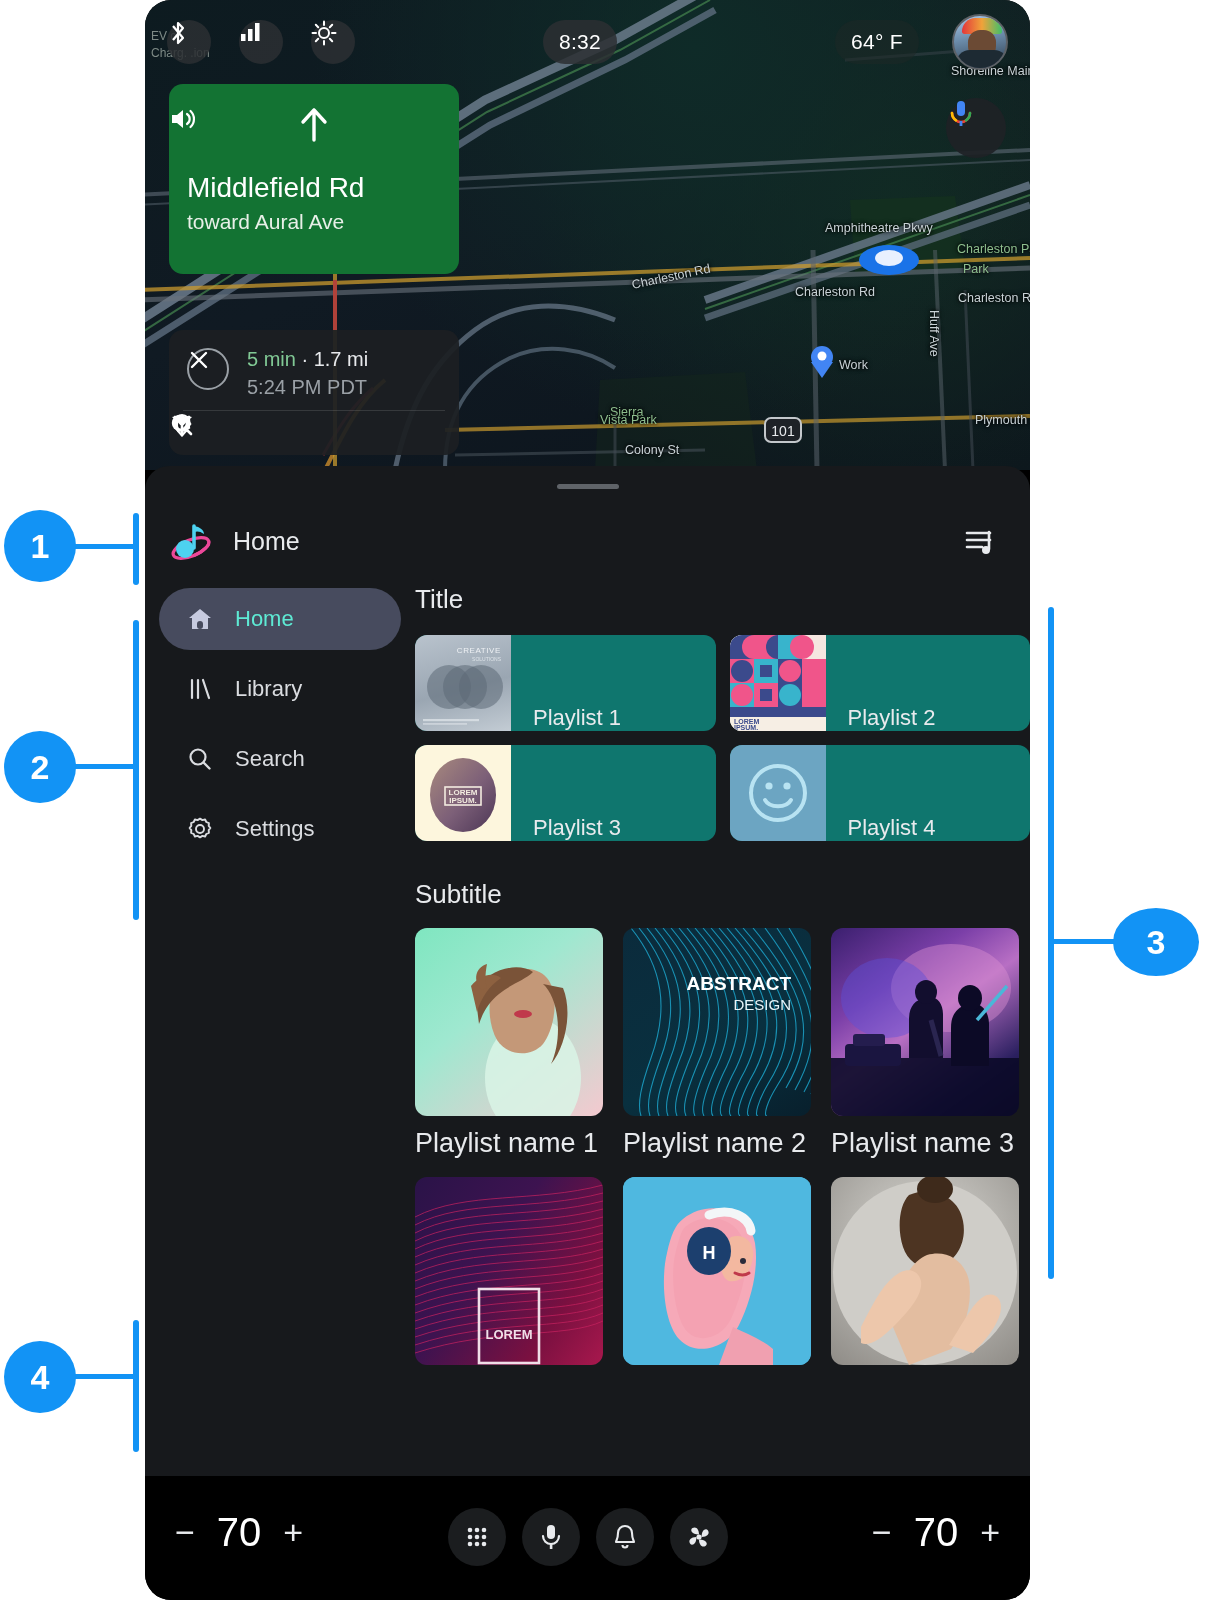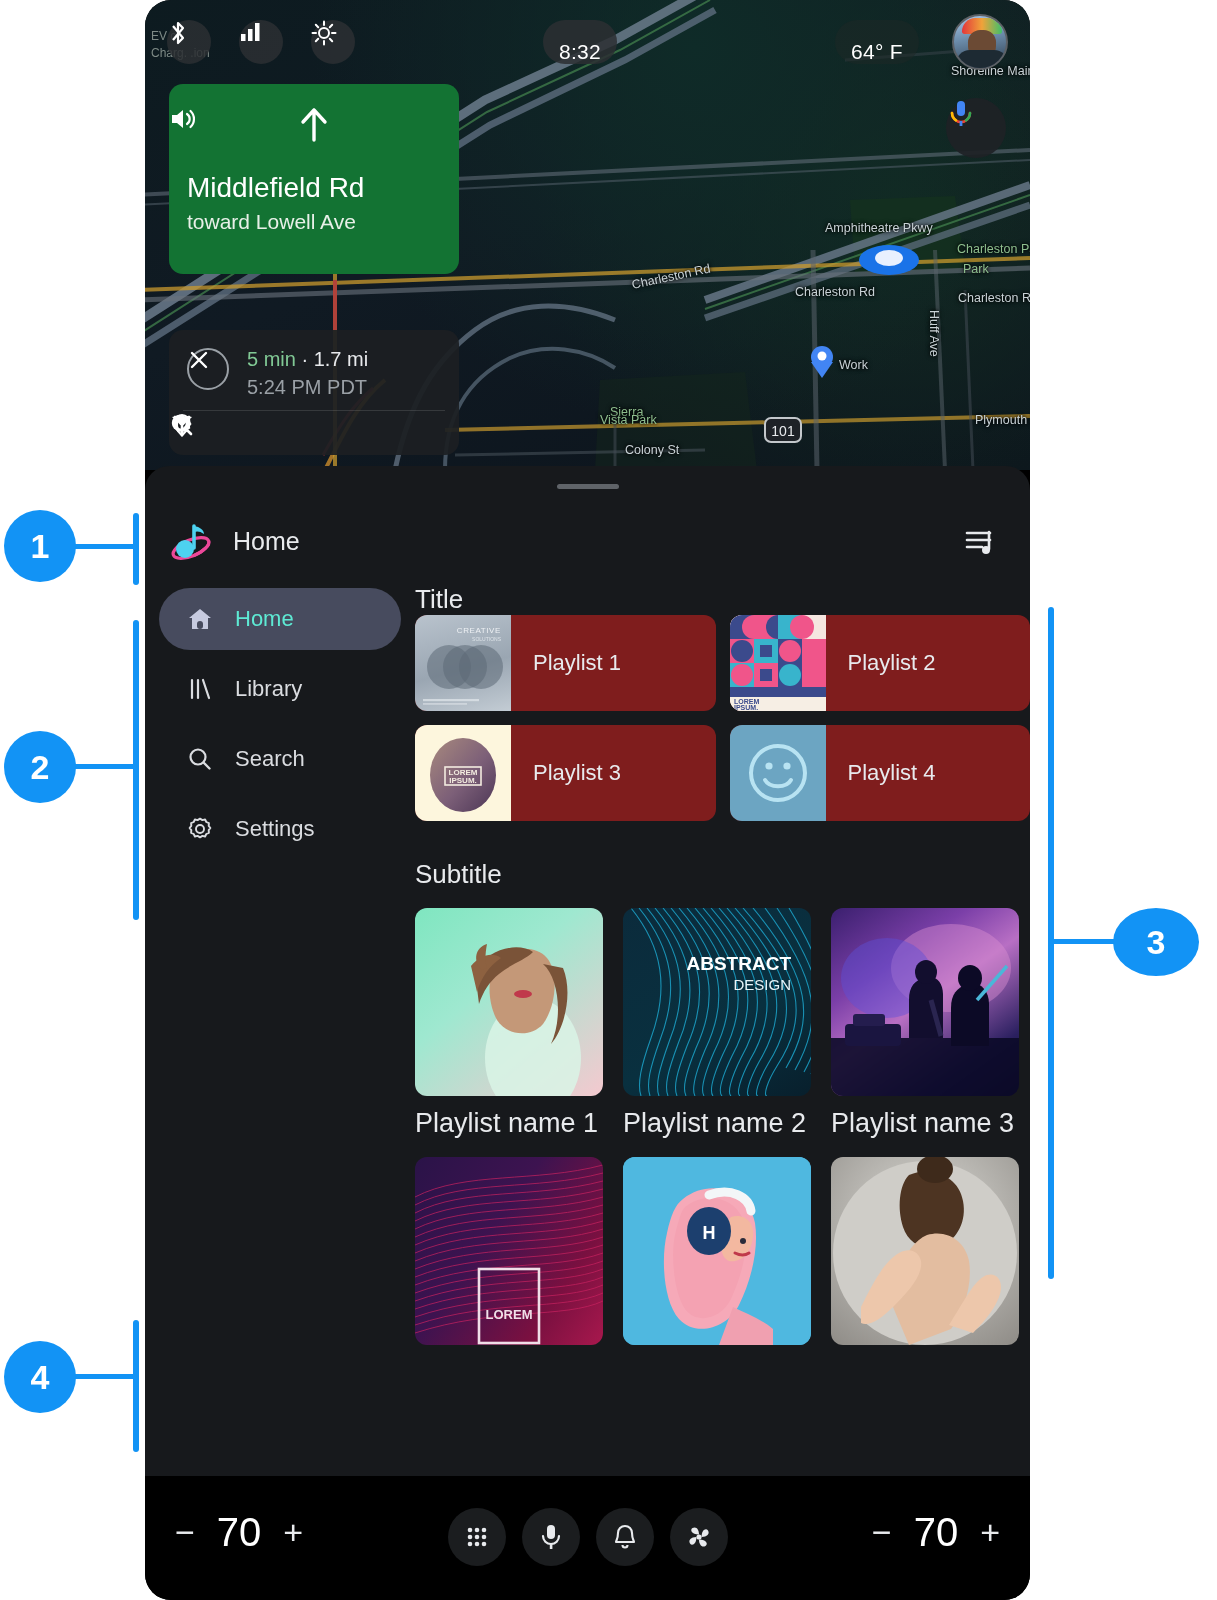--- a/index.html
+++ b/index.html
@@ -37,21 +37,21 @@
   }
   .maplabel.park { color: #8fbf8f; }
   .maplabel.rot { transform: rotate(-12deg); transform-origin: left center; }
   .maplabel.vert { transform: rotate(90deg); transform-origin: left top; }
 
   
   .statusbar { position: absolute; left: 0; top: 0; width: 885px; height: 86px; }
   .chip {
     position: absolute; top: 20px; height: 44px; width: 44px;
     border-radius: 22px; background: rgba(43,47,51,0.85);
-    display: flex; align-items: flex-end; justify-content: center;
+    display: flex; align-items: center; justify-content: center;
   }
   .chip.wide { width: auto; padding: 0 16px; border-radius: 22px; }
   .chip-text { color: #fff; font-size: 21px; letter-spacing: .3px; }
   .avatar {
     position: absolute; right: 22px; top: 14px; width: 56px; height: 56px;
     border-radius: 50%; overflow: hidden; border: 2px solid #5d6166;
     background: linear-gradient(170deg,#a8c7e8 0%,#6e8fae 40%,#2b3a4a 100%);
   }
   .avatar .hair { position:absolute; left:8px; top:2px; width:40px; height:16px;
     background: linear-gradient(90deg,#e2373b 0%, #f0a33a 50%, #3fbf6a 100%); border-radius: 20px 20px 4px 4px;}
@@ -115,26 +115,26 @@
     position: relative; display: flex; align-items: center; height: 62px;
     border-radius: 31px; padding-left: 26px; margin-bottom: 8px;
   }
   .nav-item.active { background: #474b5e; }
   .nav-icon { width: 30px; height: 30px; display:flex; align-items:center; justify-content:center; }
   .nav-label { margin-left: 20px; color: #dadce0; font-size: 22px; }
   .nav-item.active .nav-label { color: #5eead4; }
 
   
   .content { position: absolute; left: 270px; top: 118px; width: 615px; }
-  .sec-title { color: #e8eaed; font-size: 26px; }
+  .sec-title { color: #e8eaed; font-size: 26px; margin-bottom: 20px; }
 
   .pl-grid { display: grid; grid-template-columns: 1fr 1fr; gap: 14px 14px; }
   .pl-card {
-    display: flex; align-items: center; height: 96px;
-    background: #7f1d1d; border-radius: 12px; overflow: hidden;
+    display: flex; align-items: flex-end; height: 96px;
+    background: #0f766e; border-radius: 12px; overflow: hidden;
   }
   .pl-thumb { width: 96px; height: 96px; flex: none; position: relative; overflow: hidden; }
   .pl-name { margin-left: 22px; color: #e8eaed; font-size: 22px; }
 
   .sub-title { color: #e8eaed; font-size: 26px; margin: 38px 0 18px 0; }
   .big-grid { display: grid; grid-template-columns: repeat(3, 188px); gap: 18px 20px; }
   .big-card { width: 188px; }
   .big-thumb { width: 188px; height: 188px; border-radius: 12px; overflow: hidden; position: relative; }
   .big-name { margin-top: 12px; color: #e8eaed; font-size: 27px; white-space: nowrap; }
 
@@ -285,21 +285,21 @@
       <div class="navcard">
         <svg class="arrow" width="32" height="38" viewBox="0 0 32 38">
           <path d="M16,4 L16,34 M16,4 L5,16 M16,4 L27,16" stroke="#fff" stroke-width="3.4" fill="none" stroke-linecap="round" stroke-linejoin="round"></path>
         </svg>
         <svg class="spk" width="28" height="26" viewBox="0 0 28 26">
           <path d="M3,9 L8,9 L14,4 L14,22 L8,17 L3,17 Z" fill="#fff"></path>
           <path d="M18,8 a6,6 0 0,1 0,10" stroke="#fff" stroke-width="2.2" fill="none" stroke-linecap="round"></path>
           <path d="M21.5,5 a11,11 0 0,1 0,16" stroke="#fff" stroke-width="2.2" fill="none" stroke-linecap="round"></path>
         </svg>
         <div class="street">Middlefield Rd</div>
-        <div class="toward">toward Lowell Ave</div>
+        <div class="toward">toward Aural Ave</div>
       </div>
 
       <div class="etacard">
         <div class="eta-close">
           <svg width="20" height="20" viewBox="0 0 20 20">
             <path d="M3,3 L17,17 M17,3 L3,17" stroke="#fff" stroke-width="2.4" stroke-linecap="round"></path>
           </svg>
         </div>
         <div class="eta-l1">
           <span class="grn">5 min</span><span class="wht"> · 1.7 mi</span>

